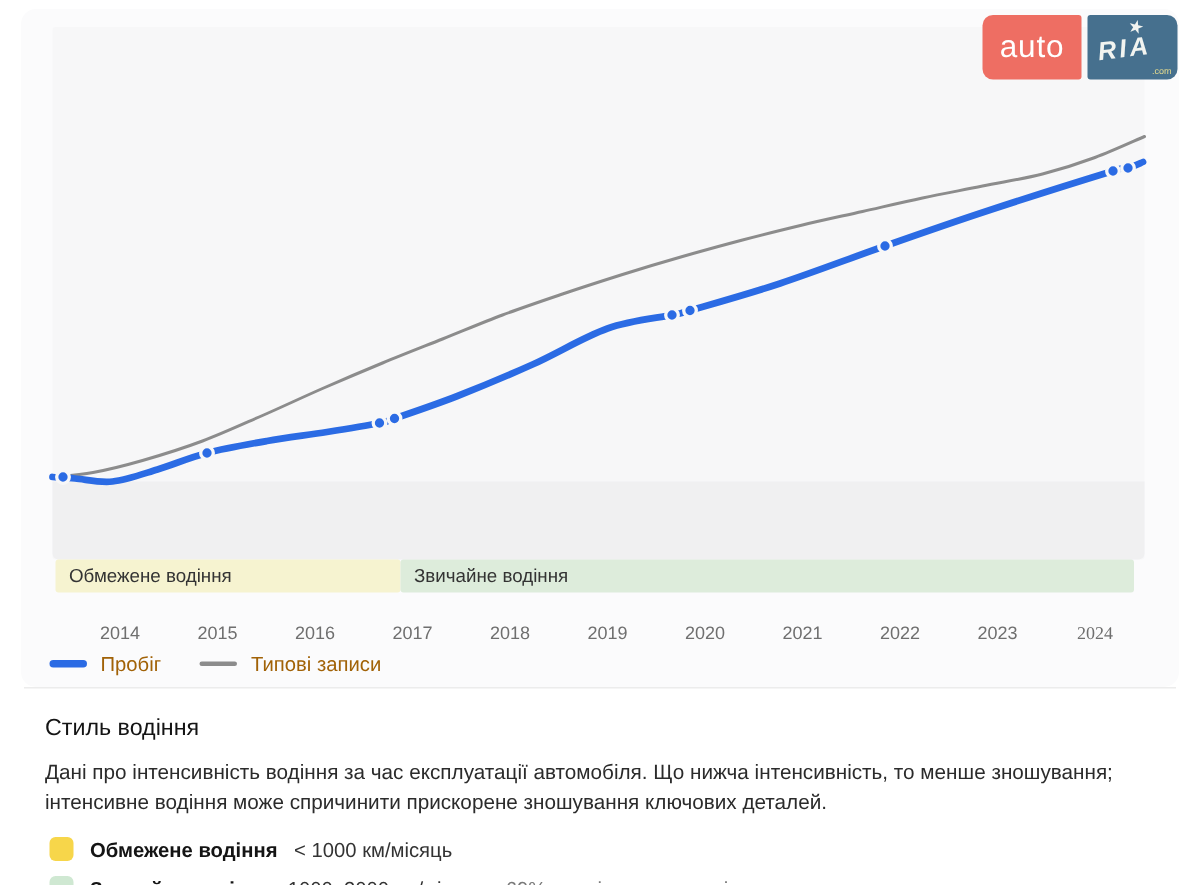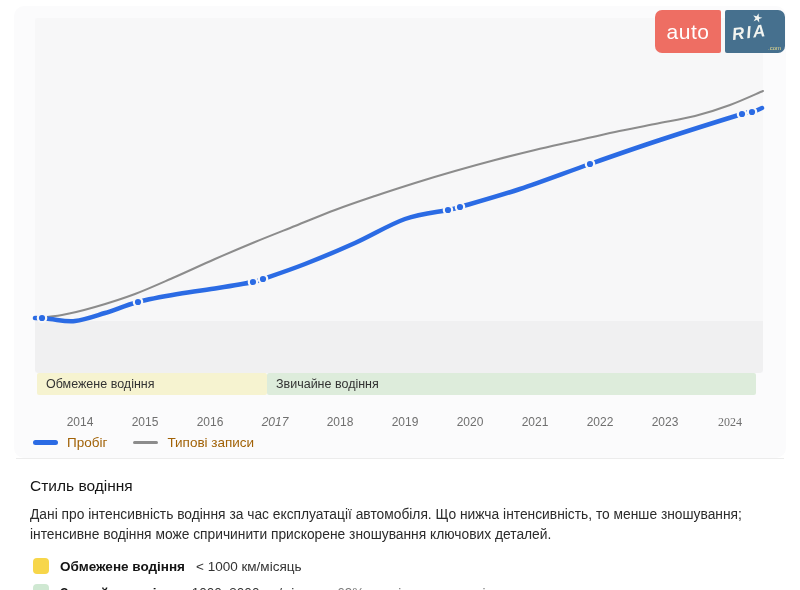--- a/index.html
+++ b/index.html
@@ -65,21 +65,21 @@
     <circle cx="460" cy="207" r="4.2" fill="#2b6be4" stroke="#f7f7f8" stroke-width="2.2"></circle>
     <circle cx="590" cy="164" r="4.2" fill="#2b6be4" stroke="#f7f7f8" stroke-width="2.2"></circle>
     <circle cx="742" cy="114" r="4.2" fill="#2b6be4" stroke="#f7f7f8" stroke-width="2.2"></circle>
     <circle cx="752" cy="112" r="4.2" fill="#2b6be4" stroke="#f7f7f8" stroke-width="2.2"></circle>
   </svg>
 
 <div id="year-labels">
     <div class="year" style="left: 50px;">2014</div>
     <div class="year" style="left: 115px;">2015</div>
     <div class="year" style="left: 180px;">2016</div>
-    <div class="year" style="left: 245px; font-style: italic;">2017</div>
+    <div class="year" style="left: 245px;">2017</div>
     <div class="year" style="left: 310px;">2018</div>
     <div class="year" style="left: 375px;">2019</div>
     <div class="year" style="left: 440px;">2020</div>
     <div class="year" style="left: 505px;">2021</div>
     <div class="year" style="left: 570px;">2022</div>
     <div class="year" style="left: 635px;">2023</div>
     <div class="year" style="left: 700px; font-family: Liberation Serif, serif;">2024</div>
   </div>
 
 <div class="logo">

